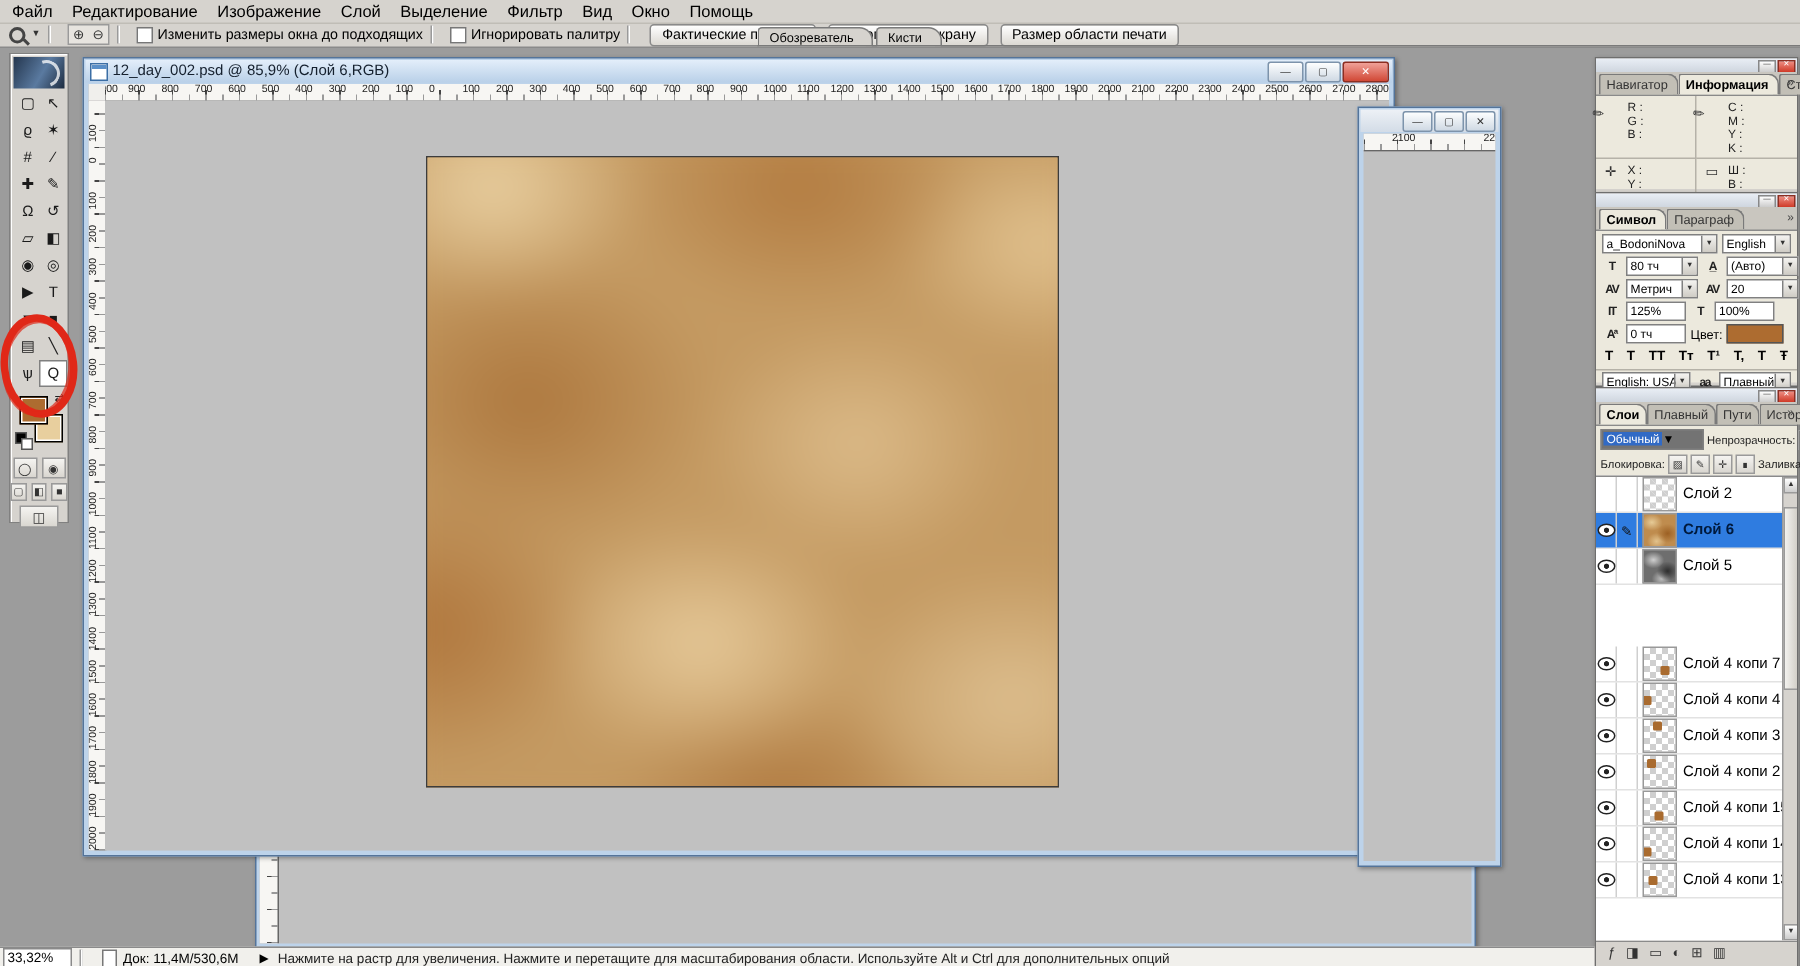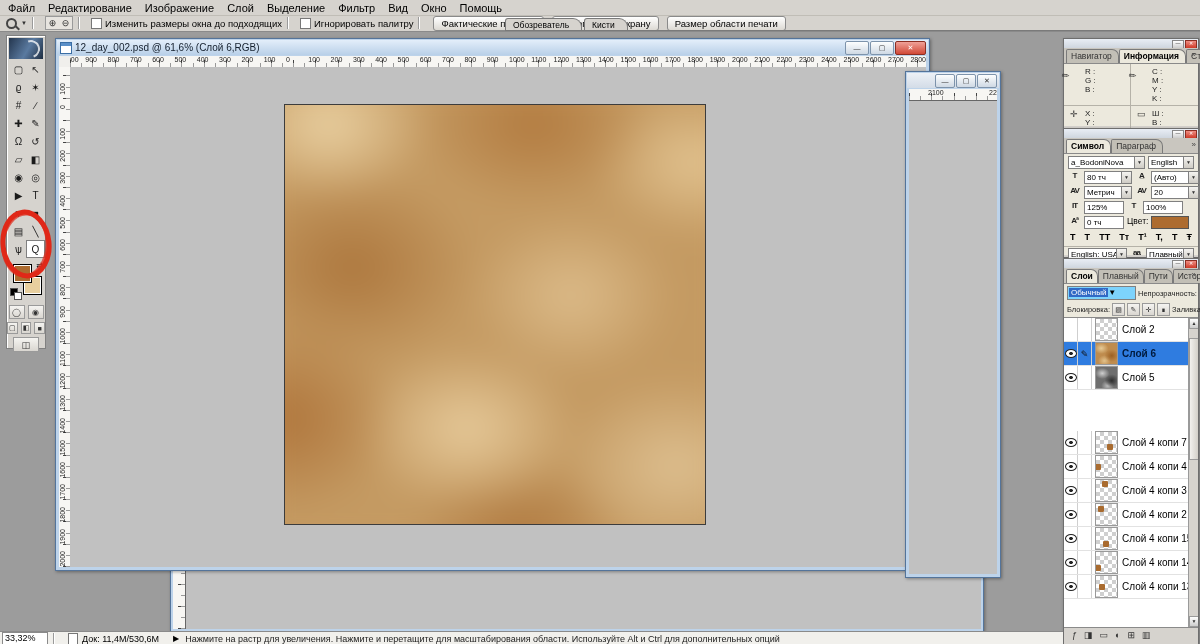--- a/index.html
+++ b/index.html
@@ -92,32 +92,32 @@
   .pal-overflow{position:absolute;right:2px;top:2px;font-size:8px;color:#444}
   .pal-content{background:#ece9dd;position:relative}
   
   .info-grid{display:grid;grid-template-columns:1fr 1fr;font-size:8px}
   .info-cell{padding:3px 2px 2px 6px;display:flex;gap:5px;position:relative}
   .info-cell.bl{border-right:1px solid #b5b2a8}
   .info-cell.tt{border-bottom:1px solid #b5b2a8}
   .info-ico{width:10px;color:#333;font-size:9px;flex:none}
   .ilbl div{line-height:9px;color:#222}
   
-  .char-row{display:flex;align-items:flex-start;padding:2px 4px 0;gap:3px;font-size:8.5px}
+  .char-row{display:flex;align-items:center;padding:2px 4px 0;gap:3px;font-size:8.5px}
   .combo{background:#fff;border:1px solid #808080;height:11px;line-height:11px;font-size:8px;padding:0 2px;white-space:nowrap;overflow:hidden;flex:1;position:relative}
   .combo .arr,.field .arr{position:absolute;right:0;top:0;bottom:0;width:9px;background:linear-gradient(#f4f3f0,#cfccc5);border-left:1px solid #808080;font-size:5px;text-align:center;line-height:11px;color:#333}
   .field{background:#fff;border:1px solid #808080;height:11px;line-height:11px;font-size:8px;padding:0 10px 0 2px;position:relative;width:34px;flex:none}
   .cico{width:13px;font-size:8px;font-weight:bold;color:#222;flex:none;text-align:center;letter-spacing:-1px}
   .tstyles{display:flex;justify-content:space-between;padding:3px 6px 1px;font-size:9px;font-weight:bold}
   .tstyles span{cursor:default}
   .color-sw{width:36px;height:11px;border:1px solid #555;flex:none}
   .divline{height:1px;background:#b5b2a8;margin:3px 0 1px}
   
   .lay-ctl{display:flex;align-items:center;gap:2px;padding:2px 3px 1px;font-size:7.5px}
-  .blendbox{width:56px;flex:none;background:#7dd3fc;border:1px solid #808080;height:12px;line-height:12px;position:relative;padding:0 10px 0 1px;font-size:8px}
+  .blendbox{width:56px;flex:none;background:#737373;border:1px solid #808080;height:12px;line-height:12px;position:relative;padding:0 10px 0 1px;font-size:8px}
   .blendbox .sel{background:#316ac5;color:#fff;padding:0 2px}
   .lay-lbl{white-space:nowrap;color:#222}
   .pctfield{background:#fff;border:1px solid #808080;width:26px;height:11px;line-height:11px;font-size:8px;text-align:right;padding:0 8px 0 1px;position:relative;flex:none}
   .lockbtn{width:11px;height:11px;border:1px solid #9a9a9a;background:linear-gradient(#f5f4f1,#d9d6d0);font-size:7px;display:flex;align-items:center;justify-content:center;color:#333;flex:none}
   .layers-list{background:#fff;border-top:1px solid #8a8a8a;position:relative;overflow:hidden}
   .lrow{height:23px;display:flex;align-items:center;border-bottom:1px solid #e2e2e2;position:relative}
   .lrow.selected{background:#2f7ce0}
   .lcol{width:13px;height:23px;border-right:1px solid #cfcfcf;display:flex;align-items:center;justify-content:center;flex:none}
   .eye{width:10px;height:7px;border:1px solid #222;border-radius:50%;position:relative;background:radial-gradient(circle at 50% 50%,#222 1.5px,transparent 2px),#fff}
   .lbrush{font-size:9px;color:#111}
@@ -247,21 +247,21 @@
 
 <div class="win" style="left:170px;top:556px;width:812px;height:74px;z-index:2">
   <div class="win-body" style="top:2px;left:2px;right:2px;bottom:2px">
     <div class="plainruler-v"></div>
   </div>
 </div>
 
 <div class="win" style="left:55px;top:38px;width:873px;height:531px;z-index:3">
   <div class="titlebar">
     <span class="title-ico"></span>
-    <span class="title-text">12_day_002.psd @ 61,6% (Слой 6,RGB)</span>
+    <span class="title-text">12_day_002.psd @ 85,9% (Слой 6,RGB)</span>
     <span class="winbtns">
       <span class="wbtn">—</span>
         <span class="wbtn">▢</span>
         <span class="wbtn close">✕</span>
     </span>
   </div>
   <div class="win-body">
     <div class="rcorner"></div>
     <div class="hruler" id="hruler">
         <span class="rlabel" style="left: -7px;">1000</span>

